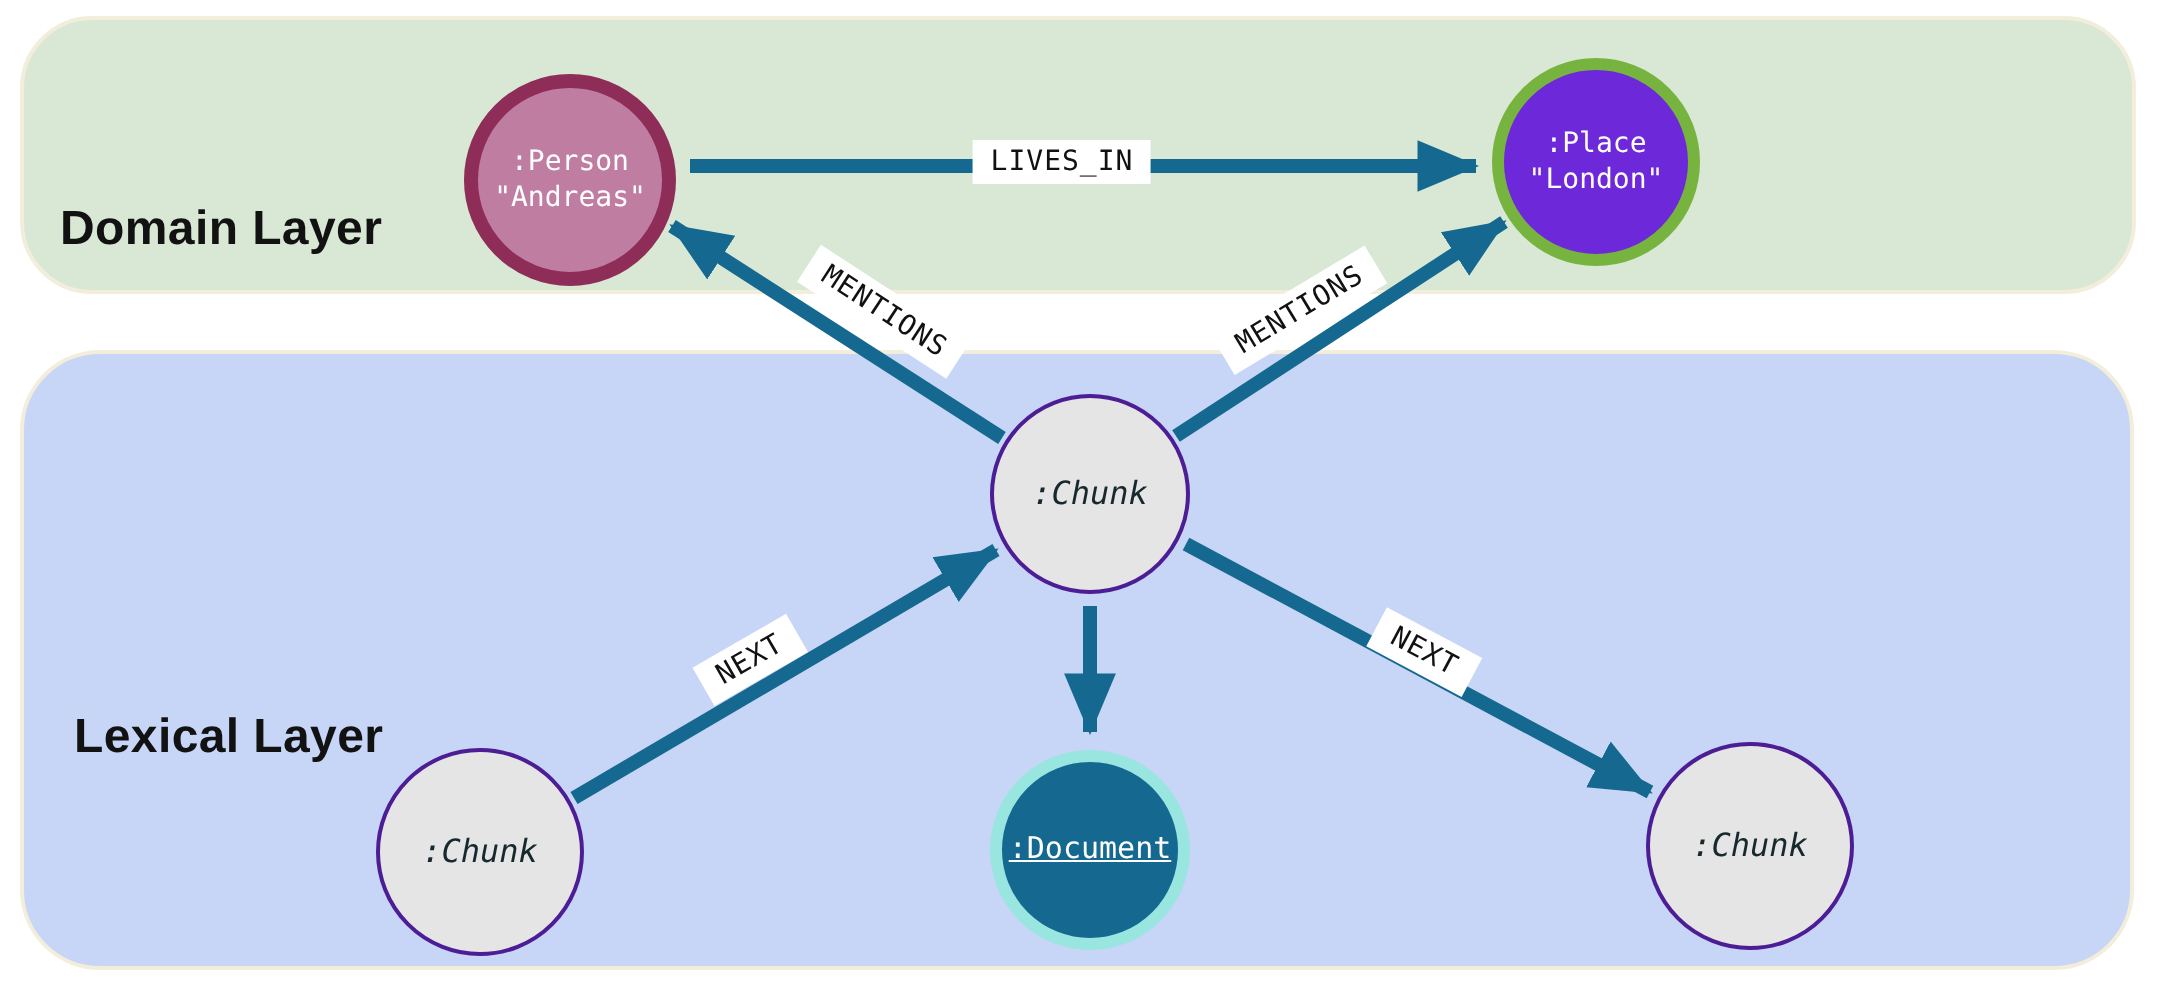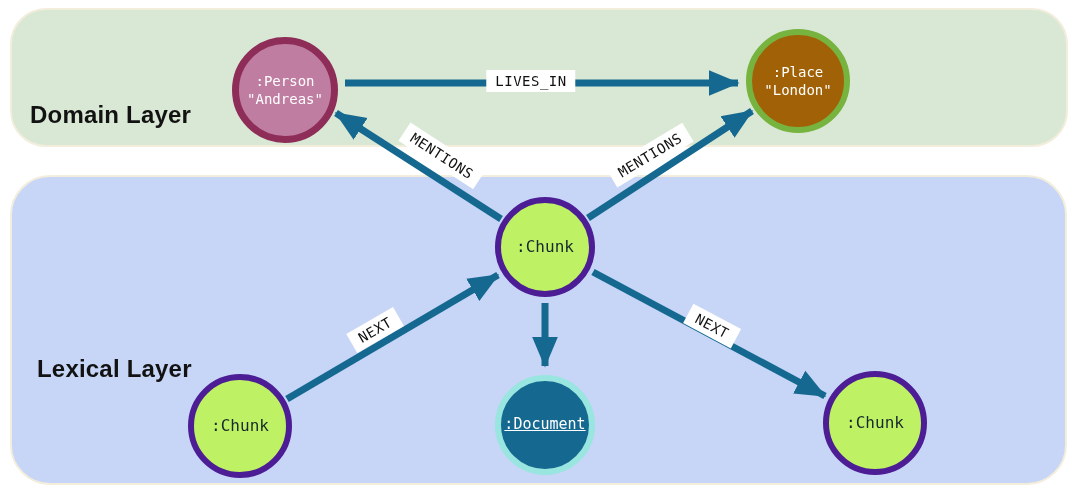--- a/index.html
+++ b/index.html
@@ -60,30 +60,31 @@
   }
   .node.person {
     left: 232px; top: 37px; width: 106px; height: 106px;
     background: #c07da2;
     border: 7px solid #8e2e58;
     color: #ffffff;
     font-size: 14px;
   }
   .node.place {
     left: 746px; top: 29px; width: 104px; height: 104px;
-    background: #a16207;
+    background: #6d28d9;
     border: 6px solid #77b33f;
     color: #ffffff;
     font-size: 14px;
   }
   .node.chunk {
-    background: #bef264;
-    border: 6px solid #4c1d95;
+    background: #e5e5e5;
+    border: 2px solid #4c1d95;
     color: #17282e;
     font-size: 16px;
+    font-style: italic;
   }
   .node.chunk-center { left: 495px; top: 197px; width: 100px; height: 100px; }
   .node.chunk-left   { left: 188px; top: 374px; width: 104px; height: 104px; }
   .node.chunk-right  { left: 823px; top: 371px; width: 104px; height: 104px; }
   .node.document {
     left: 495px; top: 375px; width: 100px; height: 100px;
     background: #15688f;
     border: 6px solid #99e5e0;
     color: #ffffff;
     font-size: 15px;

